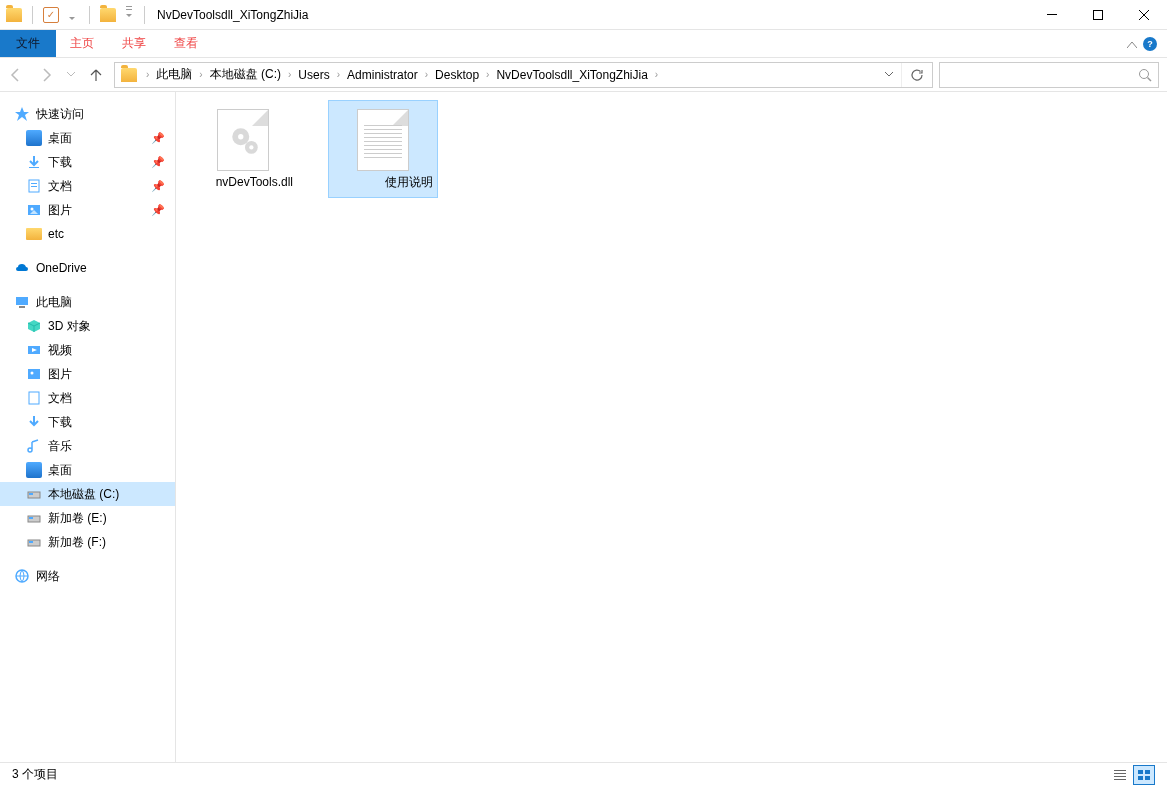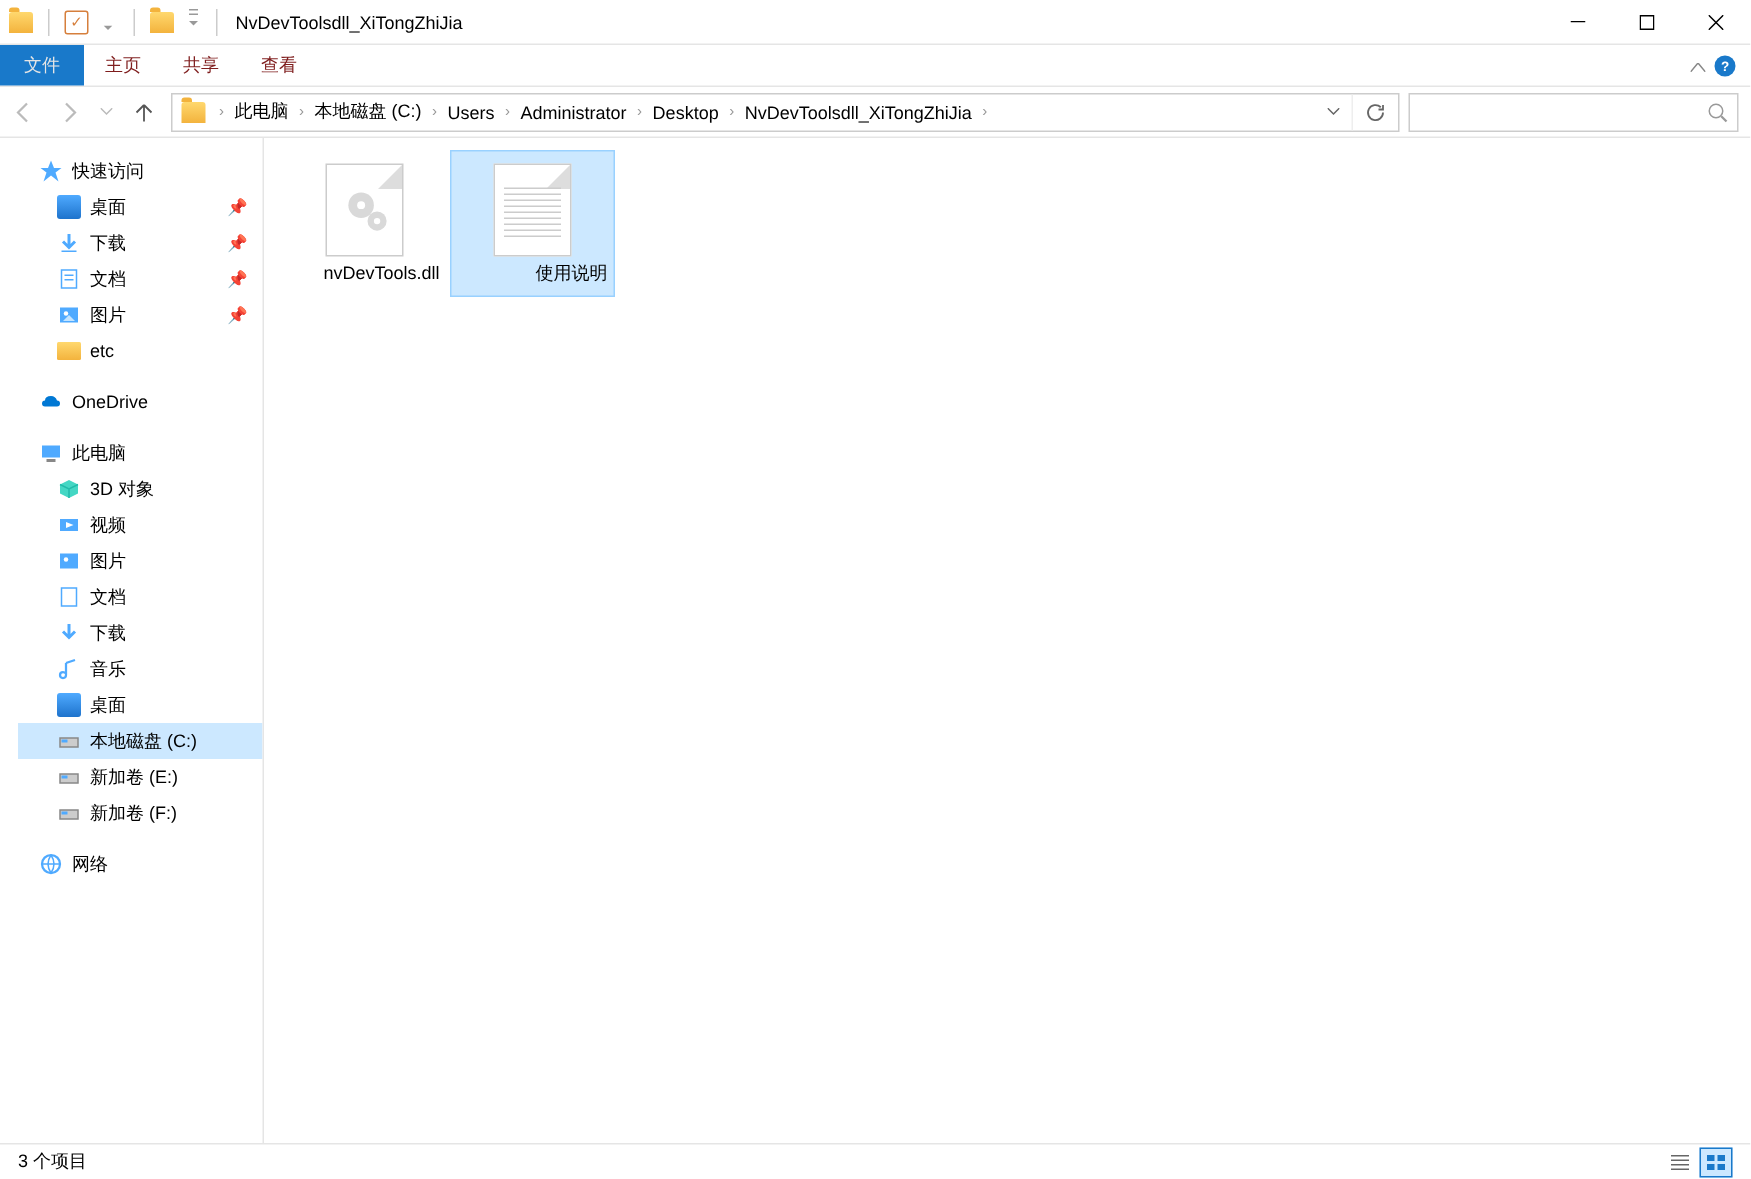--- a/index.html
+++ b/index.html
@@ -12,22 +12,22 @@
     .folder-icon-small::before { content:""; position:absolute; top:-3px; left:0; width:7px; height:3px; background:#f3b33d; border-radius:2px 2px 0 0; }
     .check-icon { width: 16px; height: 16px; border: 1px solid #d67f3c; border-radius:2px; display:flex; align-items:center; justify-content:center; color:#d67f3c; font-size:10px; }
     .title-sep { width:1px; height:18px; background:#ccc; margin:0 4px; }
     .title-arrow { color:#555; font-size:14px; padding:0 4px; }
     .title-text { margin-left: 4px; color:#000; font-size:12px; }
     .win-controls { margin-left:auto; display:flex; }
     .win-btn { width:46px; height:30px; display:flex; align-items:center; justify-content:center; color:#000; cursor:pointer; }
     
     
     .menu-bar { height: 28px; display:flex; align-items:stretch; border-bottom:1px solid #e5e5e5; }
-    .menu-item { padding: 0 14px; display:flex; align-items:center; color:#7f1d1d; cursor:pointer; }
-    .menu-item.file { background:#1979ca; color:#e5e5e5; padding: 0 16px; }
+    .menu-item { padding: 0 14px; display:flex; align-items:center; color:#ef4444; cursor:pointer; }
+    .menu-item.file { background:#1979ca; color:#0f172a; padding: 0 16px; }
     .menu-spacer { flex:1; }
     .menu-carets { display:flex; align-items:center; padding-right:10px; gap:6px; }
     .help-icon { width:14px; height:14px; border-radius:50%; background:#1979ca; color:#fff; display:flex; align-items:center; justify-content:center; font-size:9px; font-weight:bold; }
     
     
     .address-row { height: 34px; display:flex; align-items:center; padding: 4px 8px 4px 4px; gap:6px; border-bottom:1px solid #e5e5e5; }
     .nav-arrow { width:24px; height:26px; display:flex; align-items:center; justify-content:center; color:#bbb; cursor:pointer; }
     .nav-arrow.active { color:#555; }
     .addr-box { flex:1; height:26px; border:1px solid #ccc; display:flex; align-items:center; background:#fff; }
     .addr-icon-wrap { padding:0 6px; }
@@ -38,34 +38,34 @@
     .addr-btn { padding:0 8px; height:24px; display:flex; align-items:center; cursor:pointer; color:#555; }
     .addr-refresh { border-left:1px solid #eee; }
     .search-box { width:220px; height:26px; border:1px solid #ccc; display:flex; align-items:center; padding:0 6px; color:#666; }
     .search-box svg { margin-left:auto; }
     
     
     .main { flex:1; display:flex; overflow:hidden; }
     
     
     .sidebar { width:176px; border-right:1px solid #e5e5e5; overflow-y:auto; padding-top:10px; }
-    .side-section { margin-bottom:10px;margin-left:12px; }
+    .side-section { margin-bottom:10px; }
     .side-item { display:flex; align-items:center; height:24px; padding-left:14px; cursor:pointer; gap:6px; }
     .side-item.child { padding-left:26px; }
     .side-item.selected { background:#cce8ff; }
     .side-label { flex:1; white-space:nowrap; overflow:hidden; text-overflow:ellipsis; }
     .pin { color:#999; font-size:11px; margin-right:10px; }
     .ico { width:16px; height:16px; flex-shrink:0; display:flex; align-items:center; justify-content:center; }
     .ico-desktop { background: linear-gradient(#4faaff,#1e73cc); border-radius:2px; }
     .ico-folder-sm { width:16px; height:12px; background: linear-gradient(#ffd86e,#f3b33d); border-radius:1px; }
     
     
     .content { flex:1; padding:8px 12px; display:flex; align-items:flex-start; flex-wrap:wrap; gap:2px; }
     .file-item { width: 110px; padding:6px 4px; text-align:right; cursor:pointer; border:1px solid transparent; }
-    .file-item.selected { background:#cce8ff; border:1px solid #99d1ff; }
+    .file-item.selected { background:#cce8ff; border:1px solid #99d1ff;margin-left:28px; }
     .file-icon-wrap { height:66px; display:flex; align-items:center; justify-content:center; }
     .file-label { margin-top:2px; line-height:1.3; word-break:break-all; }
     
     .icon-doc-page { width:52px; height:62px; border:1px solid #ccc; background:#fff; position:relative; }
     .icon-doc-page::before { content:""; position:absolute; top:0; right:0; width:16px; height:16px; background:linear-gradient(135deg, #fff 48%, #ddd 52%); }
     .icon-doc-lines { position:absolute; top:12px; left:6px; right:6px; }
     .icon-doc-lines span { display:block; height:1px; background:#ccc; margin:3px 0; }
     .icon-gear { position:absolute; top:14px; left:10px; color:#ccc; }
     .icon-pinwheel { width:50px; height:50px; position:relative; }
     .pw-blade { position:absolute; width:22px; height:22px; border-radius:50% 0; top:50%; left:50%; transform-origin:0 0; }

